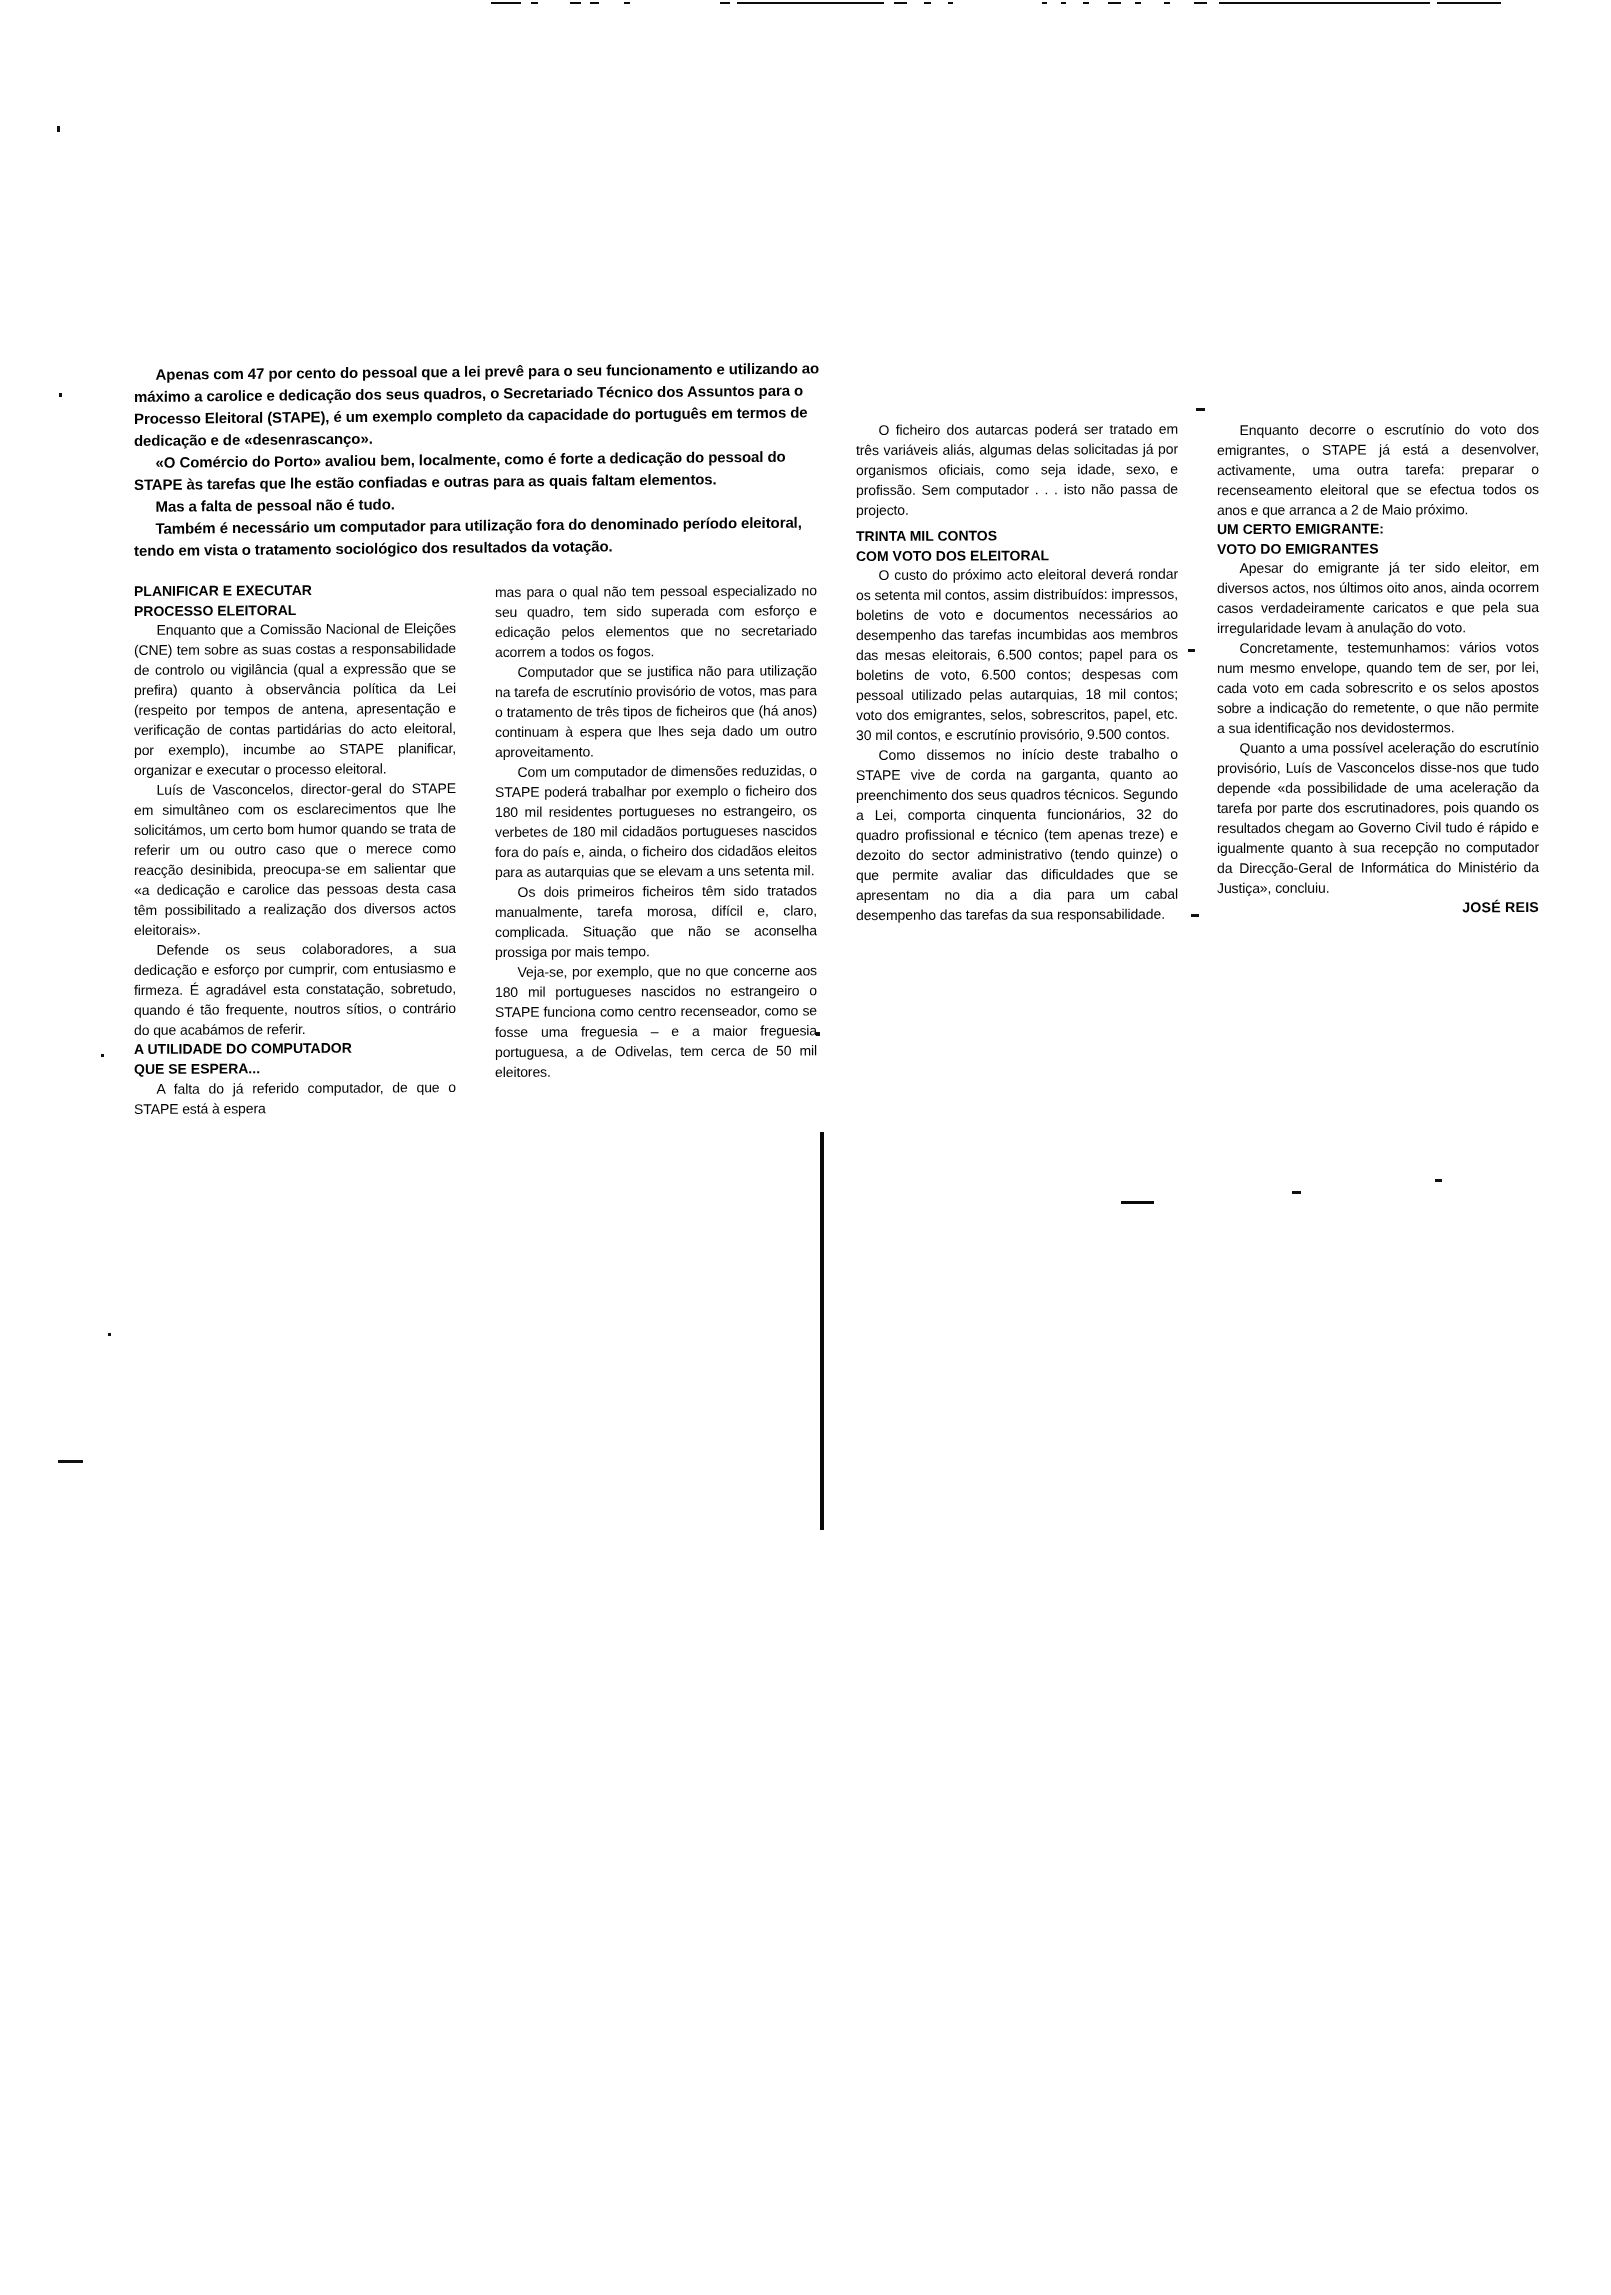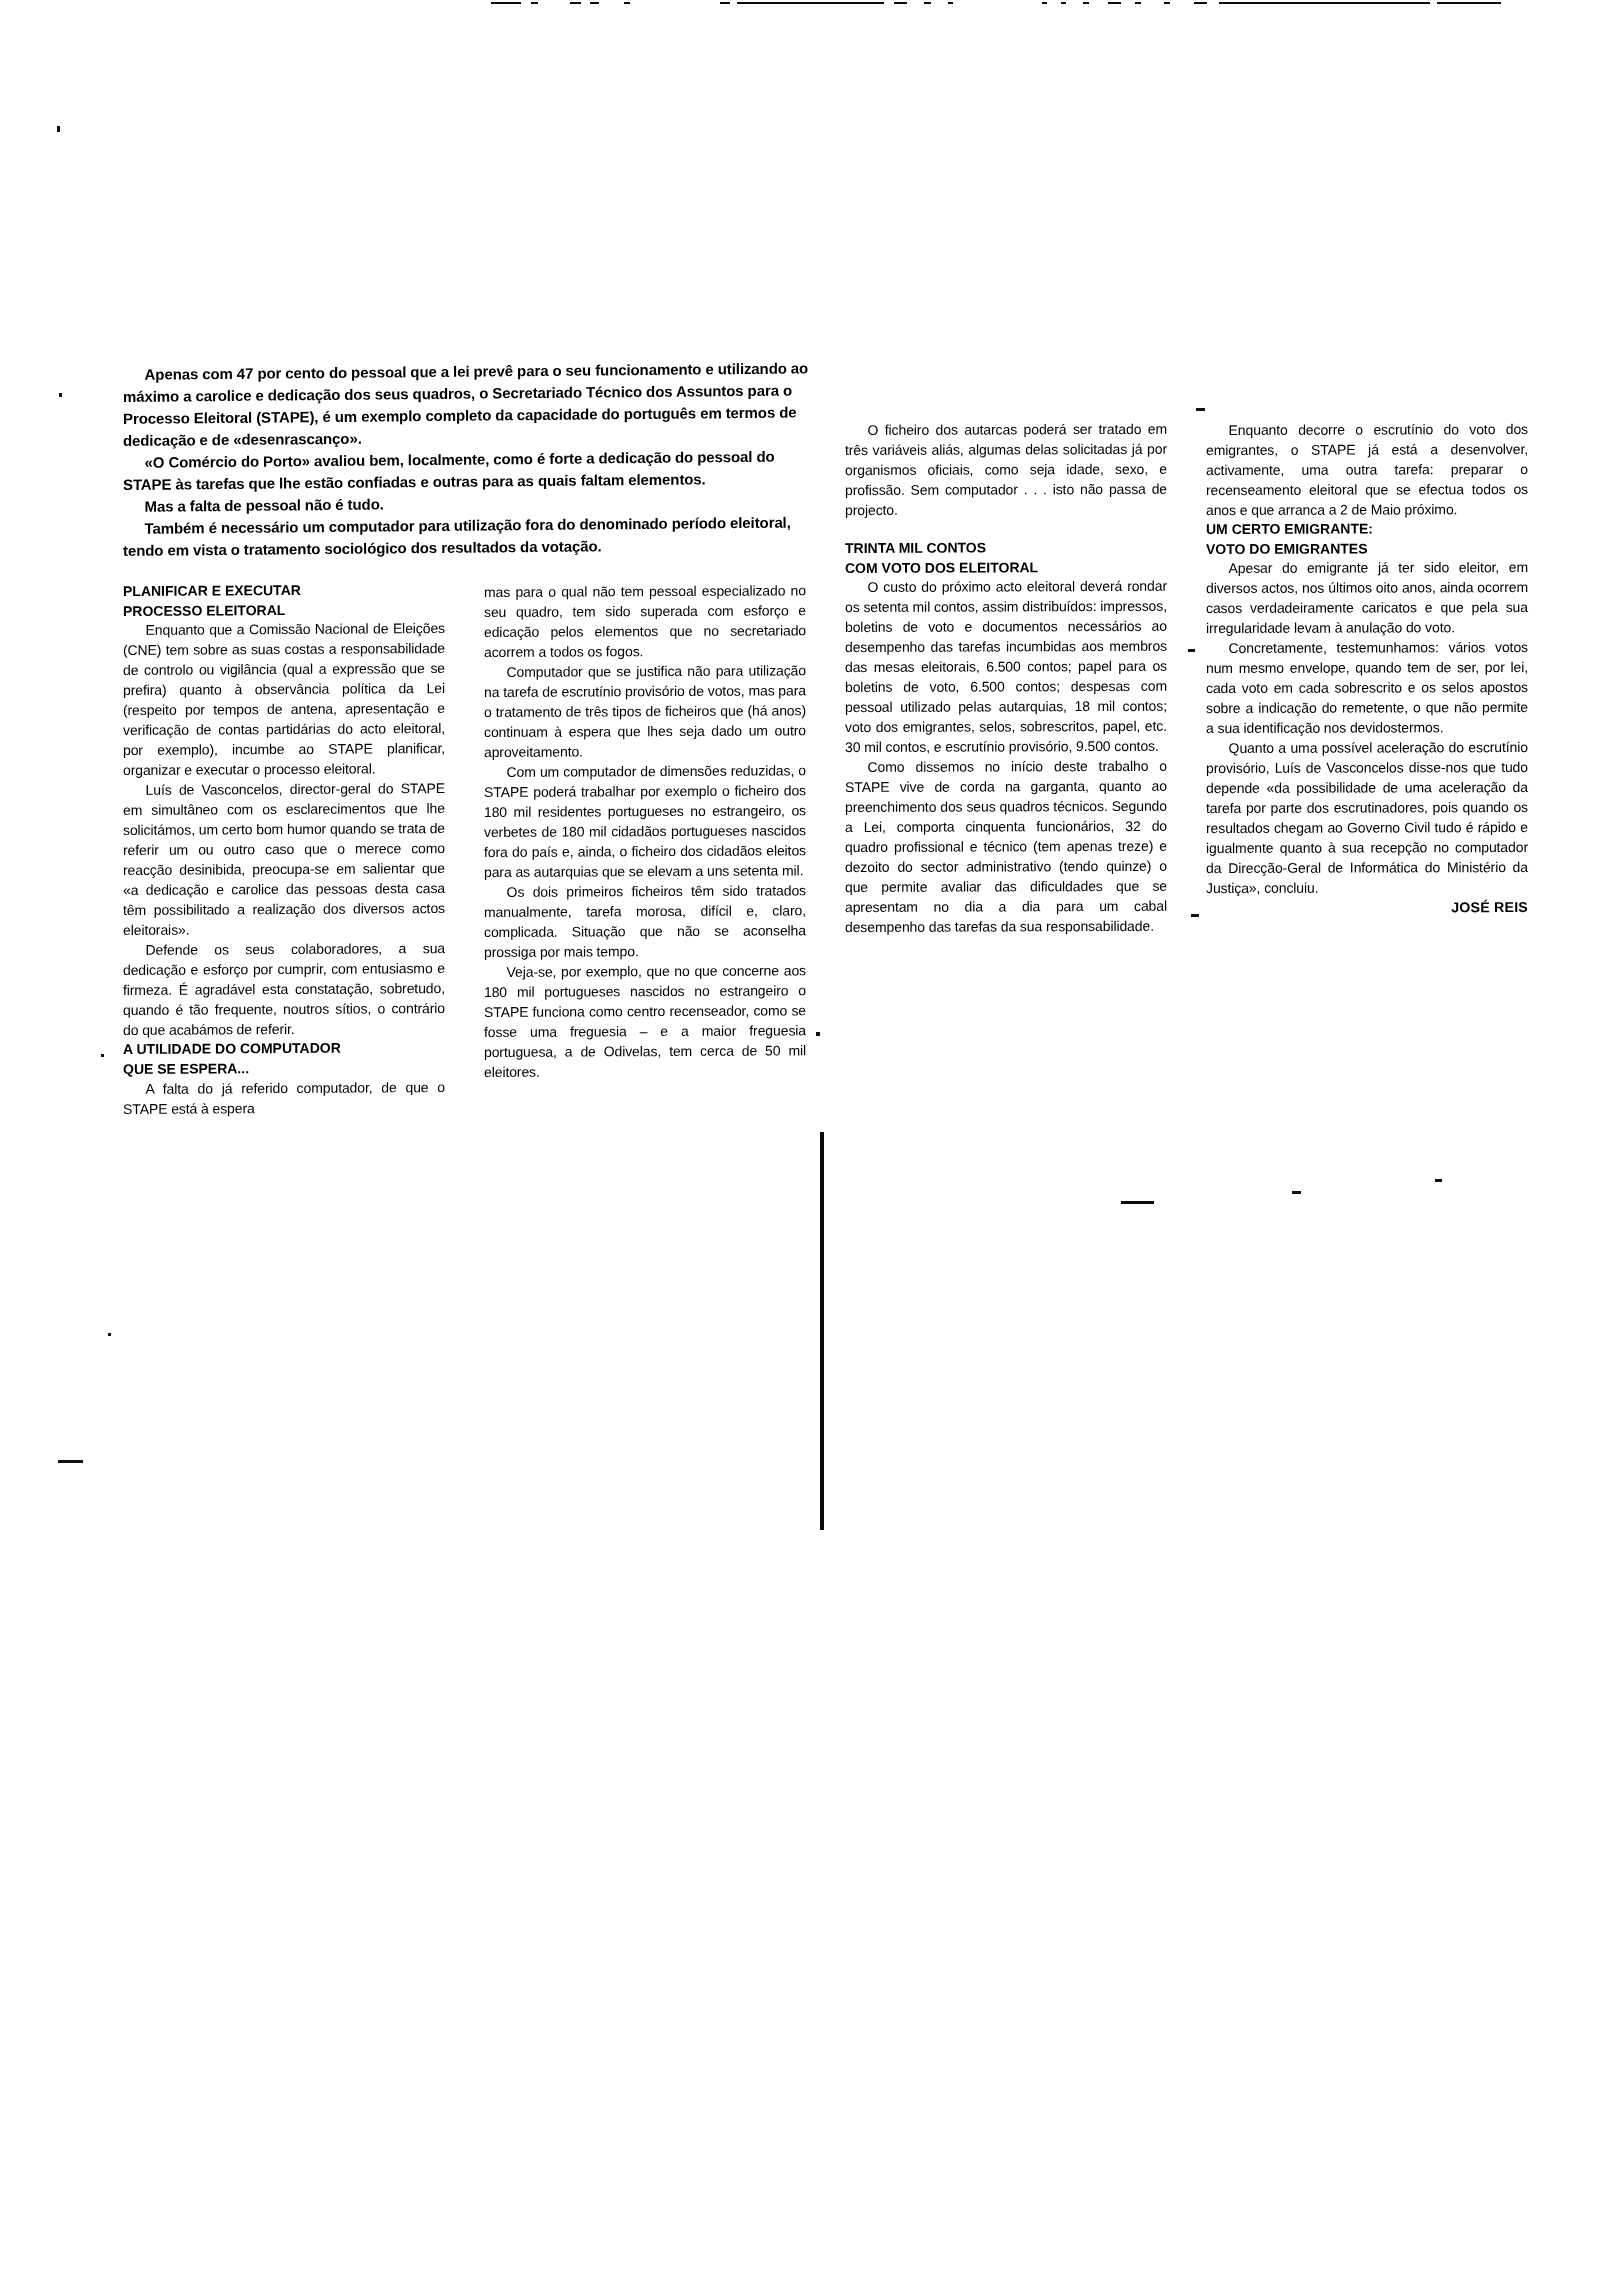--- a/index.html
+++ b/index.html
@@ -39,21 +39,21 @@
     display: block;
   }
   .speck {
     position: absolute;
     background: #111;
   }
 
   
   .article {
     position: absolute;
-    left: 123px;
+    left: 134px;
     top: 364px;
     width: 1405px;
   }
 
   
   .lead {
     width: 703px;
     font-weight: 700;
     font-size: 15px;
     line-height: 22px;
@@ -95,21 +95,21 @@
 
   .subhead {
     font-weight: 700;
     font-size: 14px;
     line-height: 18.7px;
     letter-spacing: 0px;
     text-indent: 0 !important;
     text-align: left;
     margin: 0;
   }
-  .subhead.gap-above { margin-top: 19px; }
+  .subhead.gap-above { margin-top: 7px; }
   .subhead.gap-below { margin-bottom: 1px; }
 
   
   .col-1, .col-2 { padding-top: 0; }
   
   .col-3, .col-4 { margin-top: -162px; }
 
   .byline {
     font-weight: 700;
     font-size: 14.2px;

